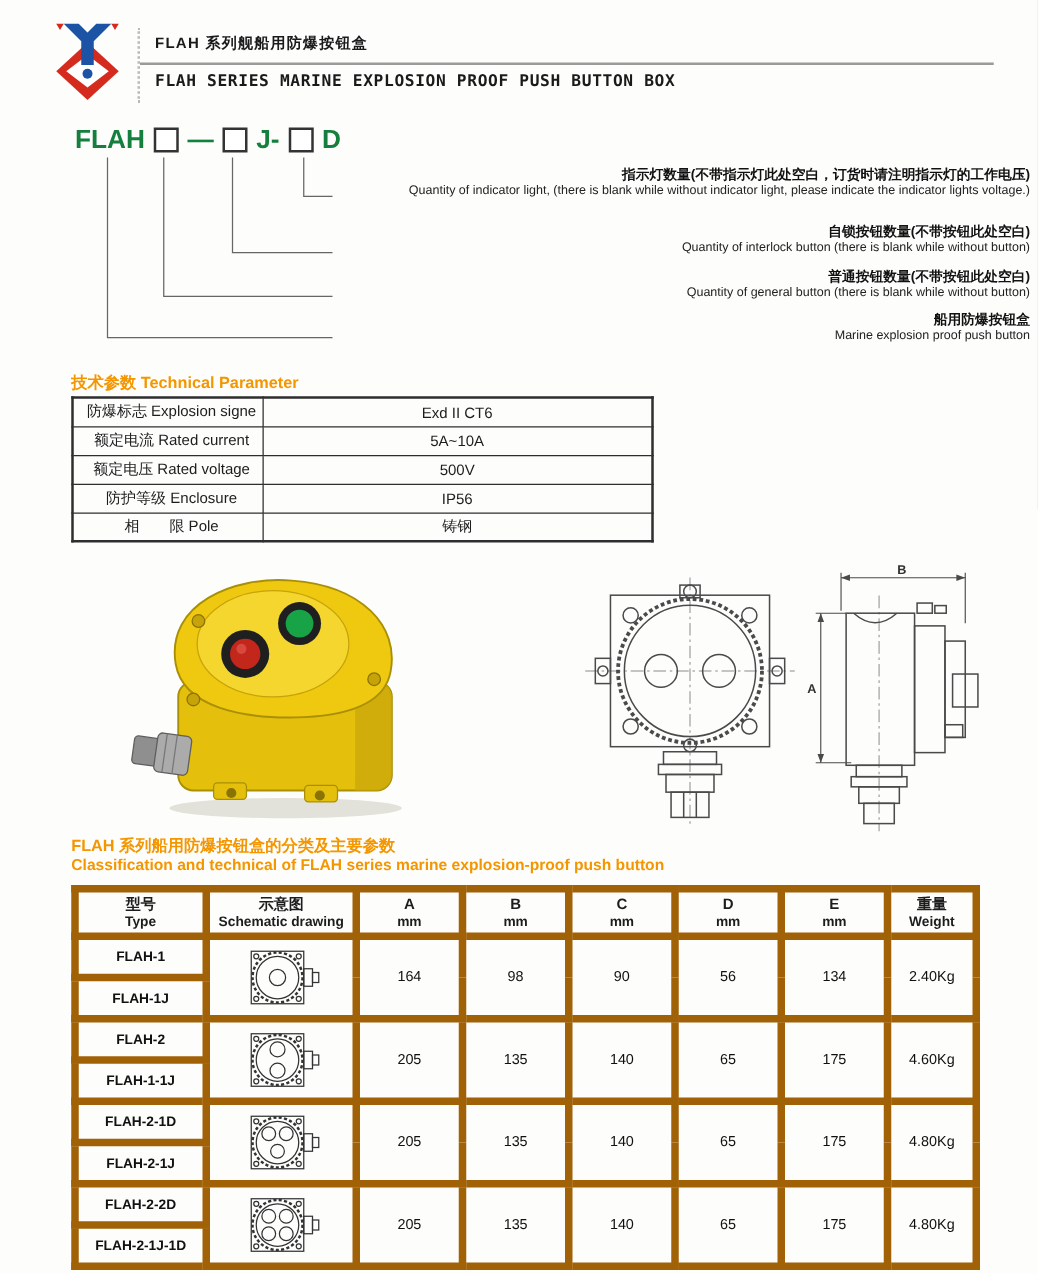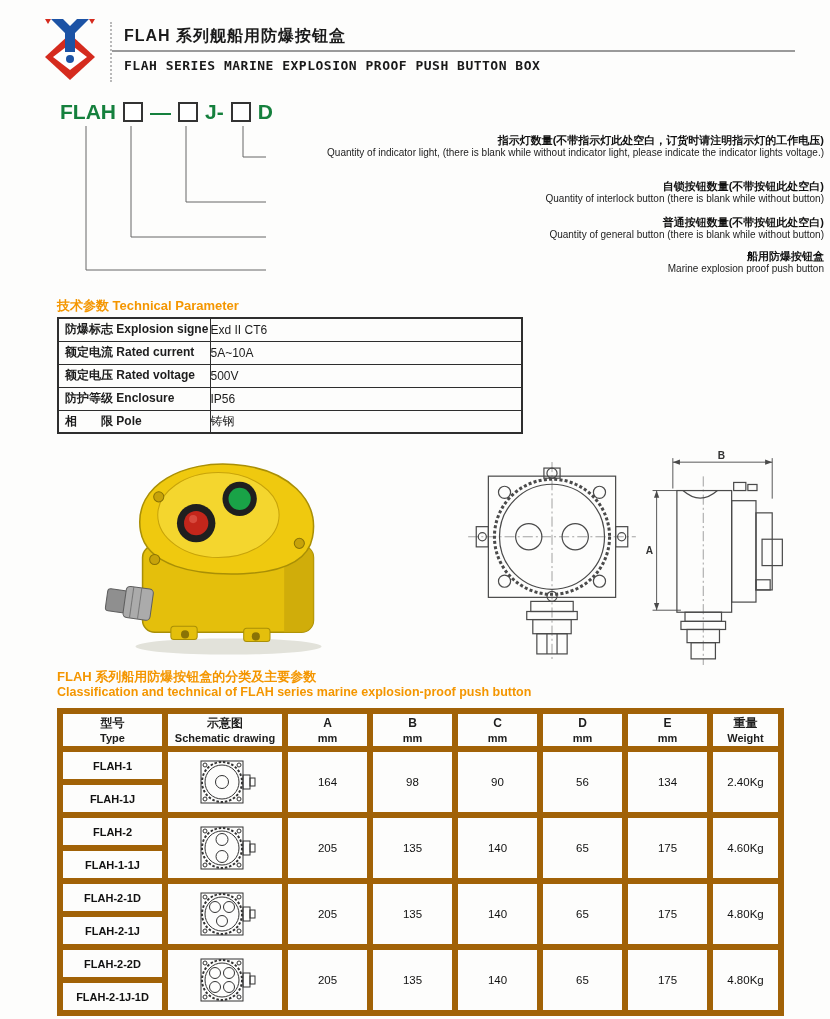--- a/index.html
+++ b/index.html
@@ -3,41 +3,41 @@
 <meta charset="utf-8">
 <style>
   * { margin:0; padding:0; box-sizing:border-box; }
   html,body { background:#e9e9e9; }
   body { font-family:"Liberation Sans", sans-serif; color:#222; }
   .page { position:relative; width:830px; height:1019px; background:#fdfdfc; margin:0 auto; overflow:hidden; }
 
   
   .logo { position:absolute; left:38px; top:16px; width:64px; height:66px; }
   .header-divider { position:absolute; left:110px; top:22px; height:60px; border-left:2px dotted #b9b9b9; }
-  .title-zh { position:absolute; left:124px; top:26px; font-size:16px; font-weight:bold; color:#1a1a1a; letter-spacing:1px; }
+  .title-zh { position:absolute; left:124px; top:26px; font-size:12px; font-weight:bold; color:#1a1a1a; letter-spacing:1px; }
   .title-rule { position:absolute; left:112px; top:50px; width:683px; height:2px; background:#9a9a9a; }
   .title-en { position:absolute; left:124px; top:58px; font-family:"DejaVu Sans Mono", monospace; font-size:13px; font-weight:bold; color:#1a1a1a; letter-spacing:0.5px; }
 
   
   .model-row { position:absolute; left:60px; top:100px; display:flex; align-items:center; gap:7px; font-size:21px; font-weight:bold; color:#15803d; }
   .model-box { width:20px; height:20px; border:2px solid #333; background:#fff; }
   .connector-svg { position:absolute; left:0; top:0; width:830px; height:300px; pointer-events:none; }
   .annotation { position:absolute; left:272px; width:552px;text-align:right; }
   .annotation .zh { font-size:11px; font-weight:bold; color:#111; line-height:13px; }
   .annotation .en { font-size:10px; color:#222; line-height:12px; white-space:nowrap; }
   .ann-1 { top:134px; } .ann-2 { top:180px; } .ann-3 { top:216px; } .ann-4 { top:250px; }
 
   
   .section-heading { position:absolute; font-size:13px; font-weight:bold; color:#F49600; }
   .tech-heading { left:57px; top:297px; }
   .tech-table { position:absolute; left:57px; top:317px; width:466px; border-collapse:collapse; }
   .tech-table td { border:1px solid #2e2e2e; height:23px; font-size:12px; color:#1d1d1d; }
   .tech-table { border:2px solid #2e2e2e; }
-  .tech-table td.lbl { width:152px; padding-left:6px; font-weight:bold; }
-  .tech-table td.val { text-align:left;margin-left:40px; }
+  .tech-table td.lbl { width:152px; padding-left:6px; font-weight:normal;text-align:center; }
+  .tech-table td.val { text-align:center;margin-left:40px; }
 
   
   .photo-svg { position:absolute; left:92px; top:452px; width:268px; height:208px; }
   .front-svg { position:absolute; left:466px; top:460px; width:172px; height:202px; }
   .side-svg  { position:absolute; left:642px; top:450px; width:158px; height:218px; }
 
   
   .class-heading-zh { left:57px; top:668px; font-size:13px; }
   .class-heading-en { left:57px; top:685px; font-size:12.5px; }
   .class-table { position:absolute; left:57px; top:708px; width:721px; border-collapse:collapse; table-layout:fixed; border:2px solid #2e2e2e; }

